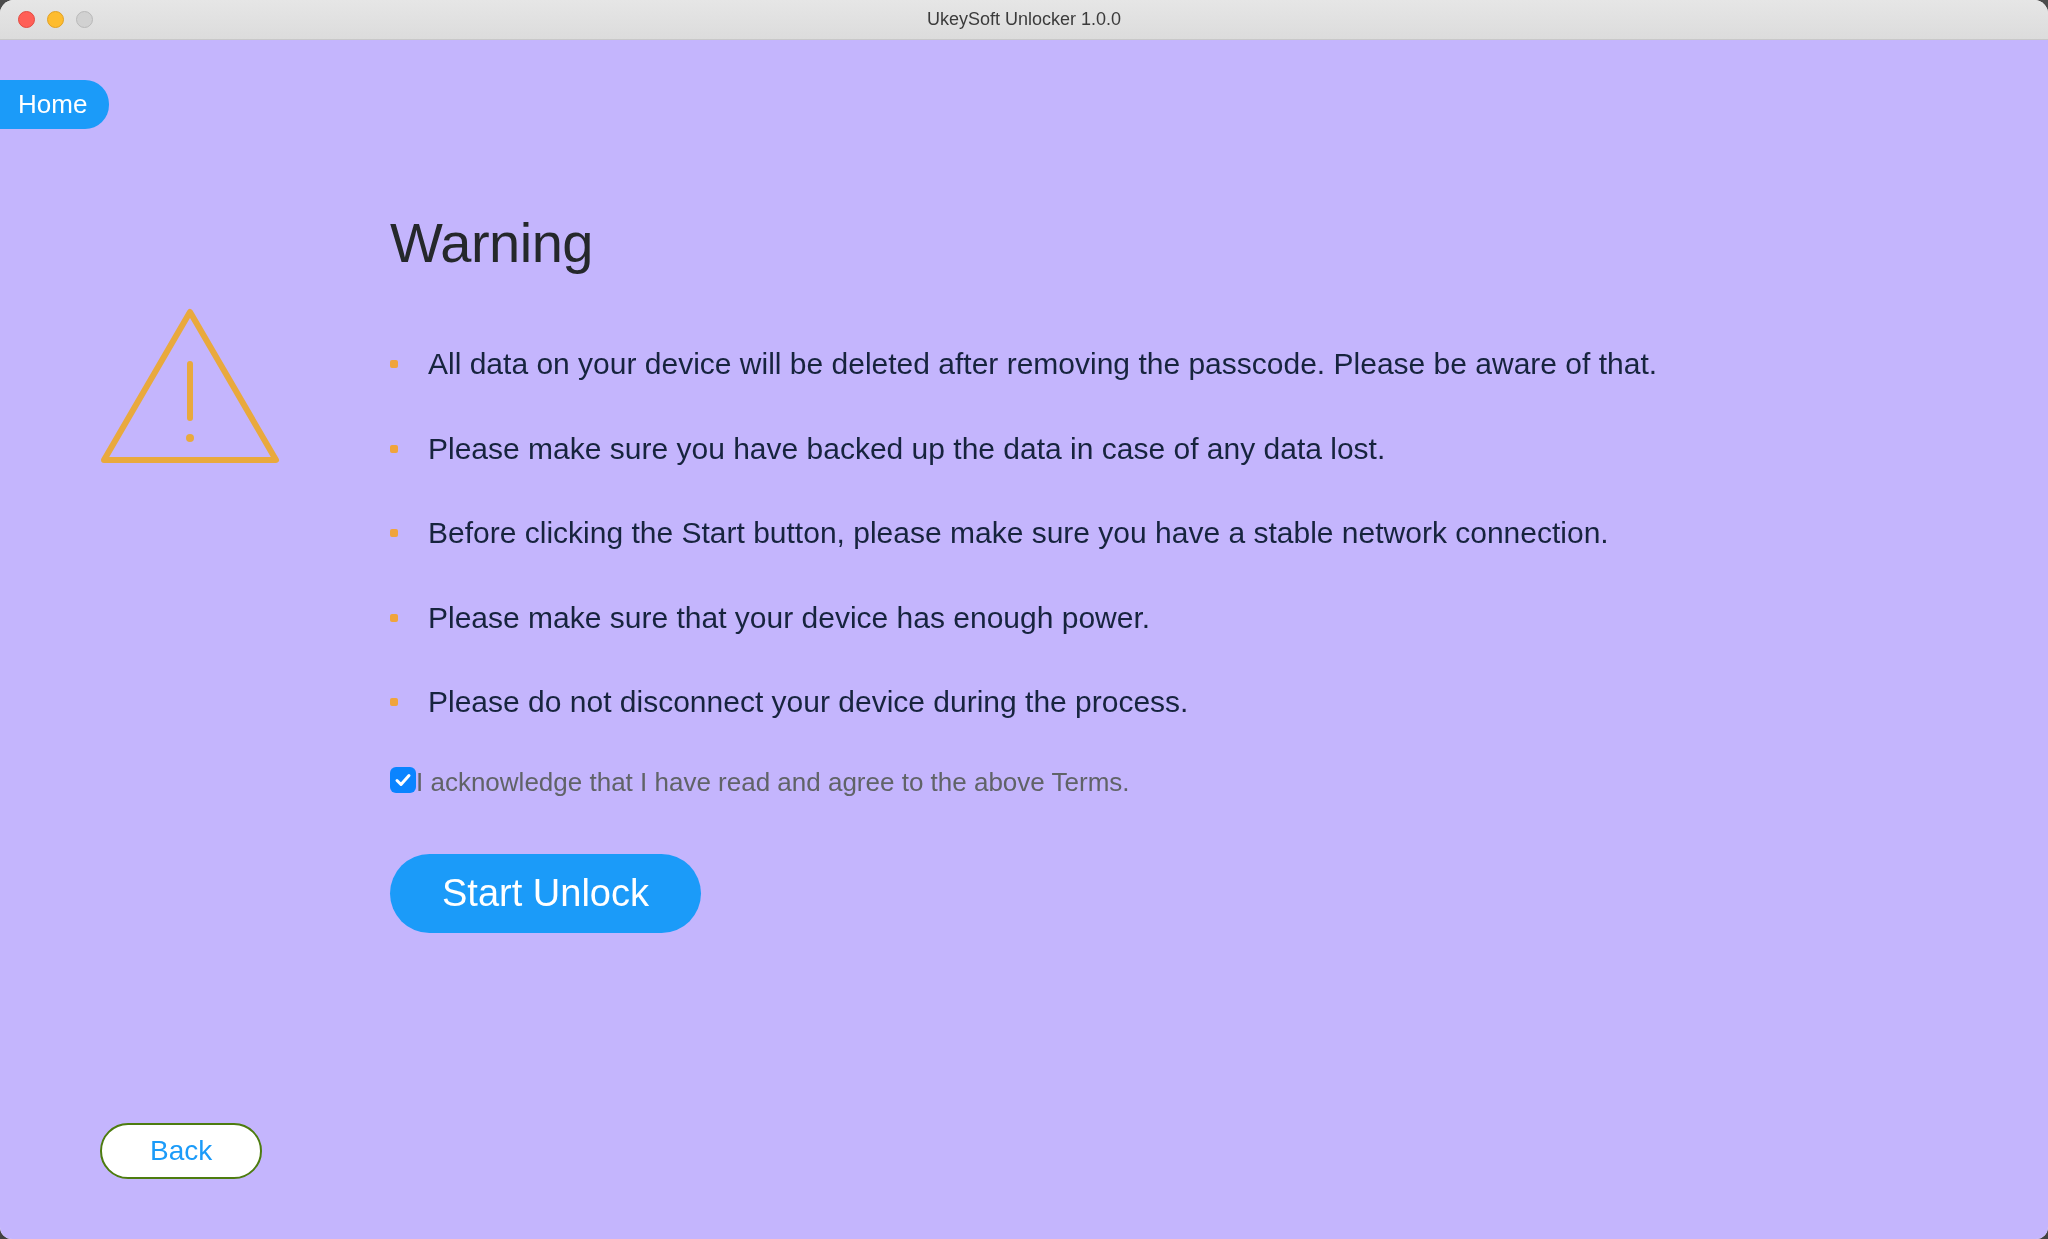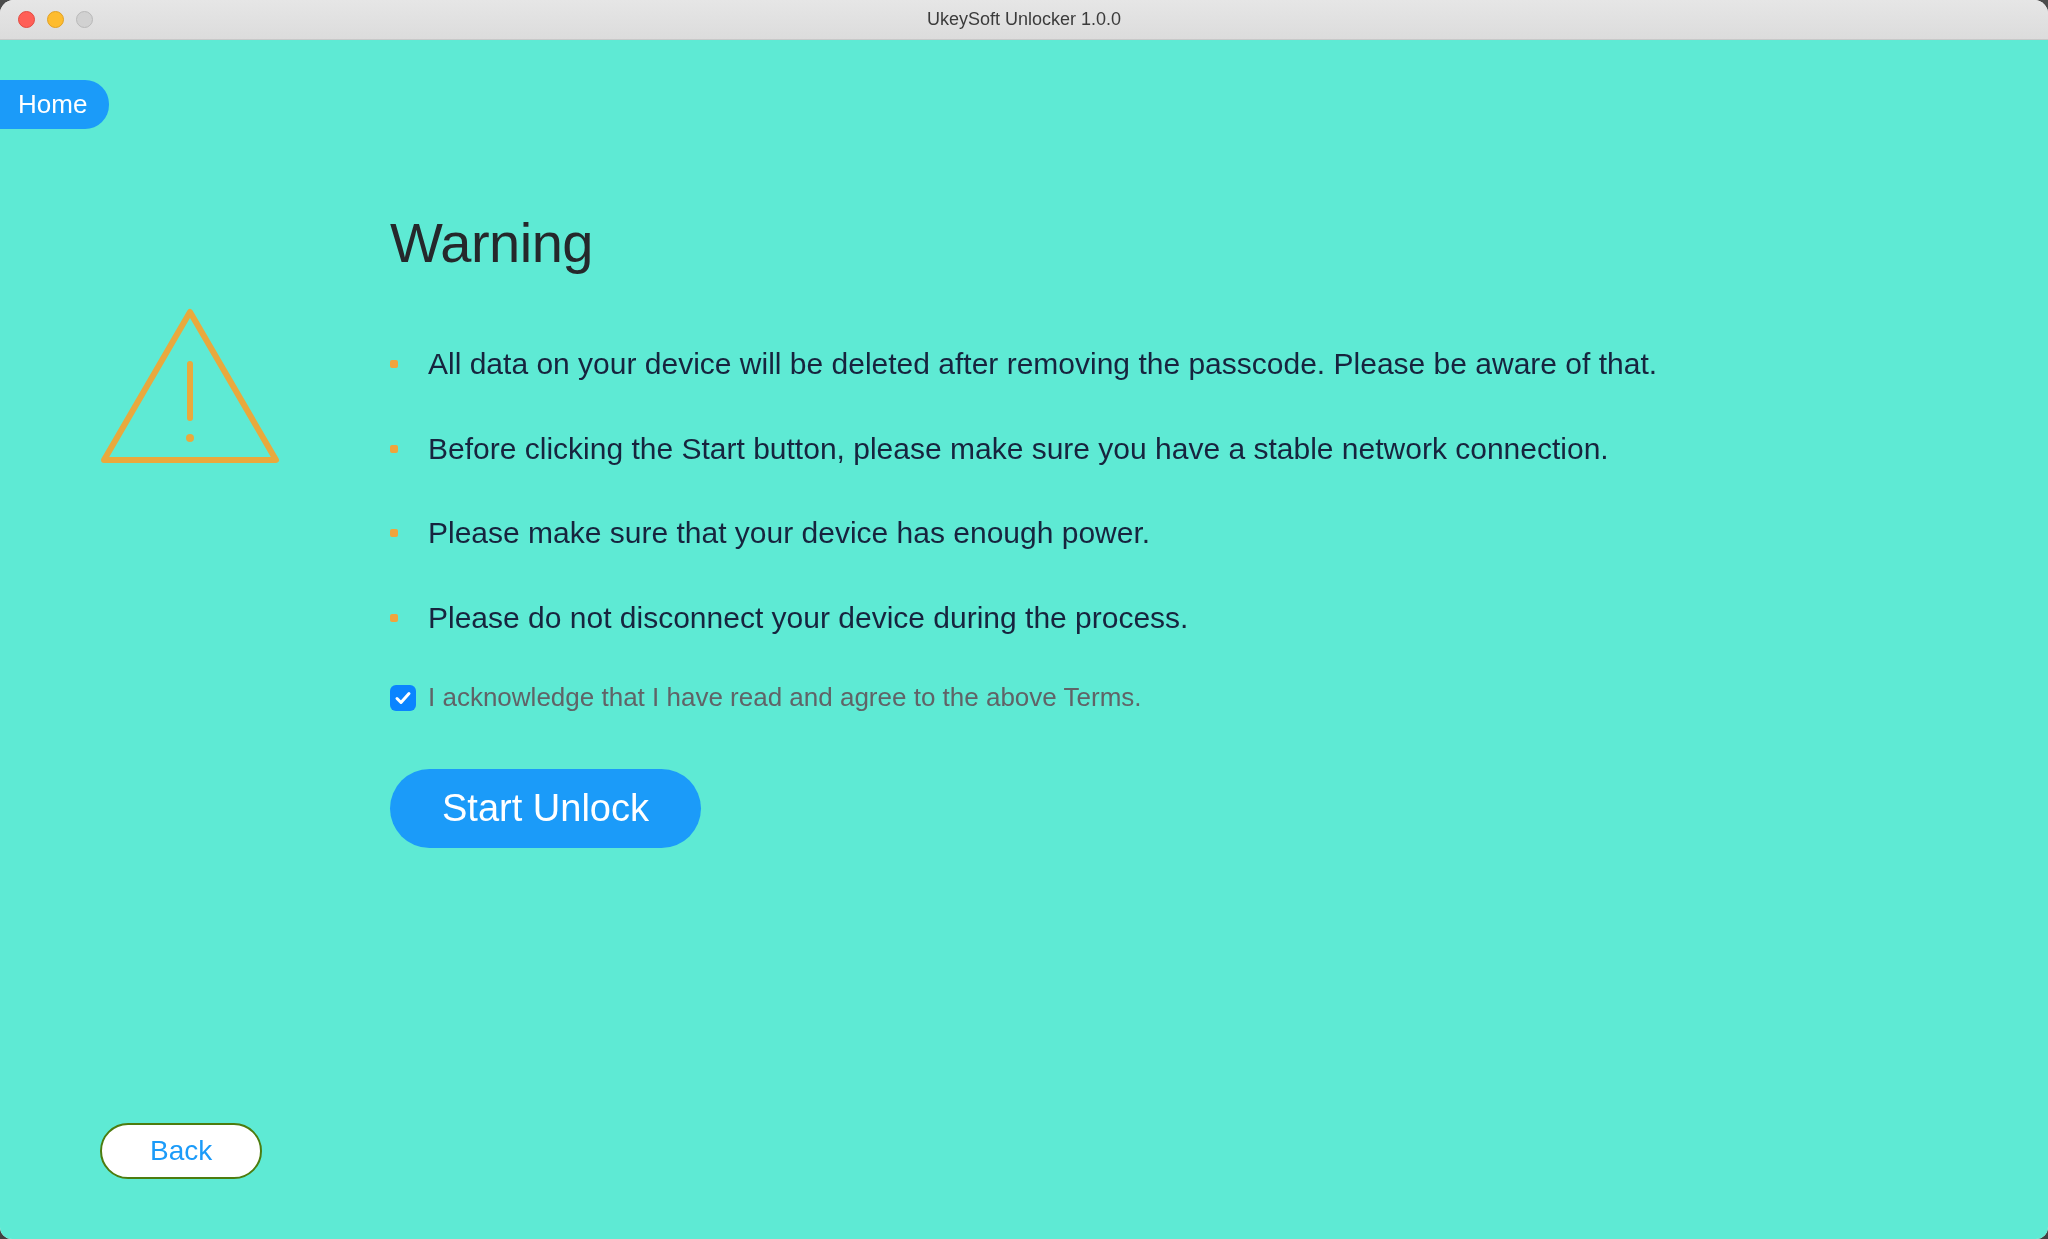--- a/index.html
+++ b/index.html
@@ -46,21 +46,21 @@
     position: absolute;
     left: 0; right: 0;
     text-align: center;
     font-size: 18px;
     color: #3b3b3b;
     pointer-events: none;
   }
   .content {
     flex: 1 1 auto;
     position: relative;
-    background: #5eead4;
+    background: #c4b5fd;
   }
   .home-btn {
     position: absolute;
     top: 40px; left: 0;
     background: #1b9bf9;
     color: #fff;
     border: none;
     font-size: 26px;
     padding: 9px 22px 9px 18px;
     border-radius: 0 24px 24px 0;
@@ -98,24 +98,23 @@
   .bullets li::before {
     content: "";
     position: absolute;
     left: 0; top: 16px;
     width: 8px; height: 8px;
     background: #f0a43c;
     border-radius: 2px;
   }
   .ack-row {
     display: flex;
-    align-items: center;
     margin-top: 18px;
     margin-bottom: 56px;
-    gap: 12px;
+    gap: 0;
   }
   .ack-check {
     width: 26px; height: 26px;
     border-radius: 6px;
     background: #0a84ff;
     display: flex;
     align-items: center;
     justify-content: center;
     cursor: pointer;
     flex: 0 0 auto;
@@ -171,20 +170,21 @@
         <line x1="100" y1="64" x2="100" y2="118" stroke="#e9a93d" stroke-width="6" stroke-linecap="round"></line>
         <circle cx="100" cy="138" r="4" fill="#e9a93d"></circle>
       </svg>
     </div>
 
     <div class="main-area">
       <h1 class="heading">Warning</h1>
 
       <ul class="bullets">
         <li>All data on your device will be deleted after removing the passcode. Please be aware of that.</li>
+        <li>Please make sure you have backed up the data in case of any data lost.</li>
         <li>Before clicking the Start button, please make sure you have a stable network connection.</li>
         <li>Please make sure that your device has enough power.</li>
         <li>Please do not disconnect your device during the process.</li>
       </ul>
 
       <div class="ack-row">
         <div class="ack-check" aria-checked="true">
           <svg width="18" height="18" viewBox="0 0 18 18">
             <path d="M3 9.5 L7 13.5 L15 4.5" fill="none" stroke-width="3" stroke-linecap="round" stroke-linejoin="round"></path>
           </svg>

